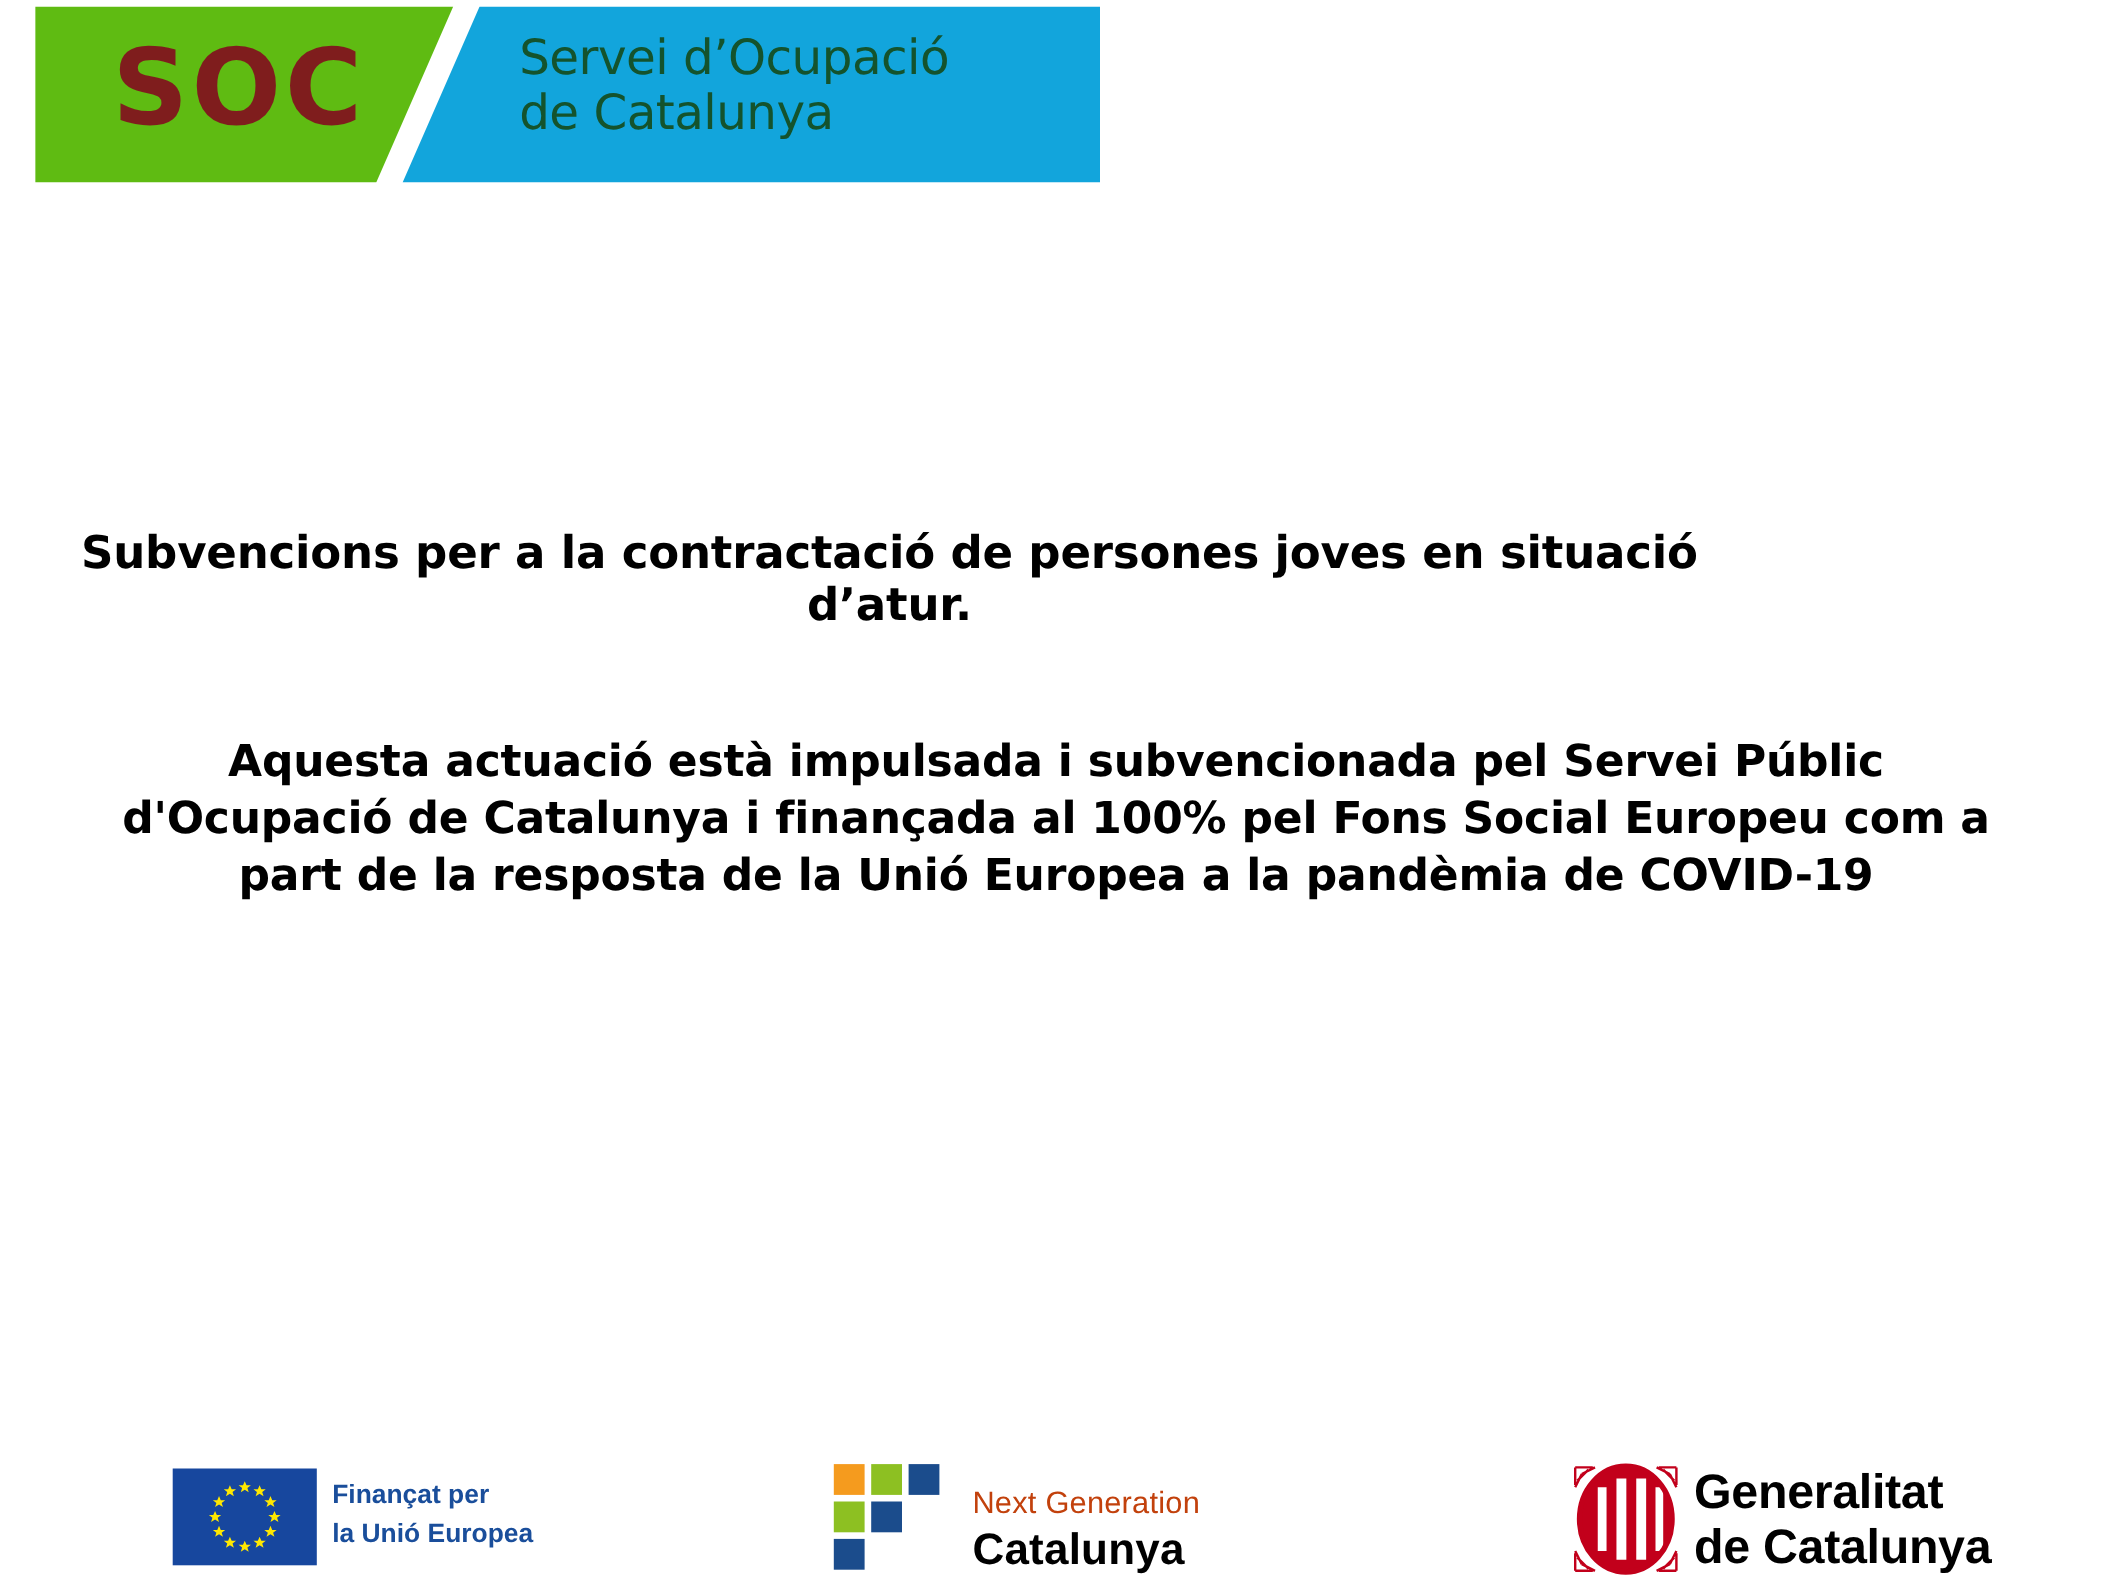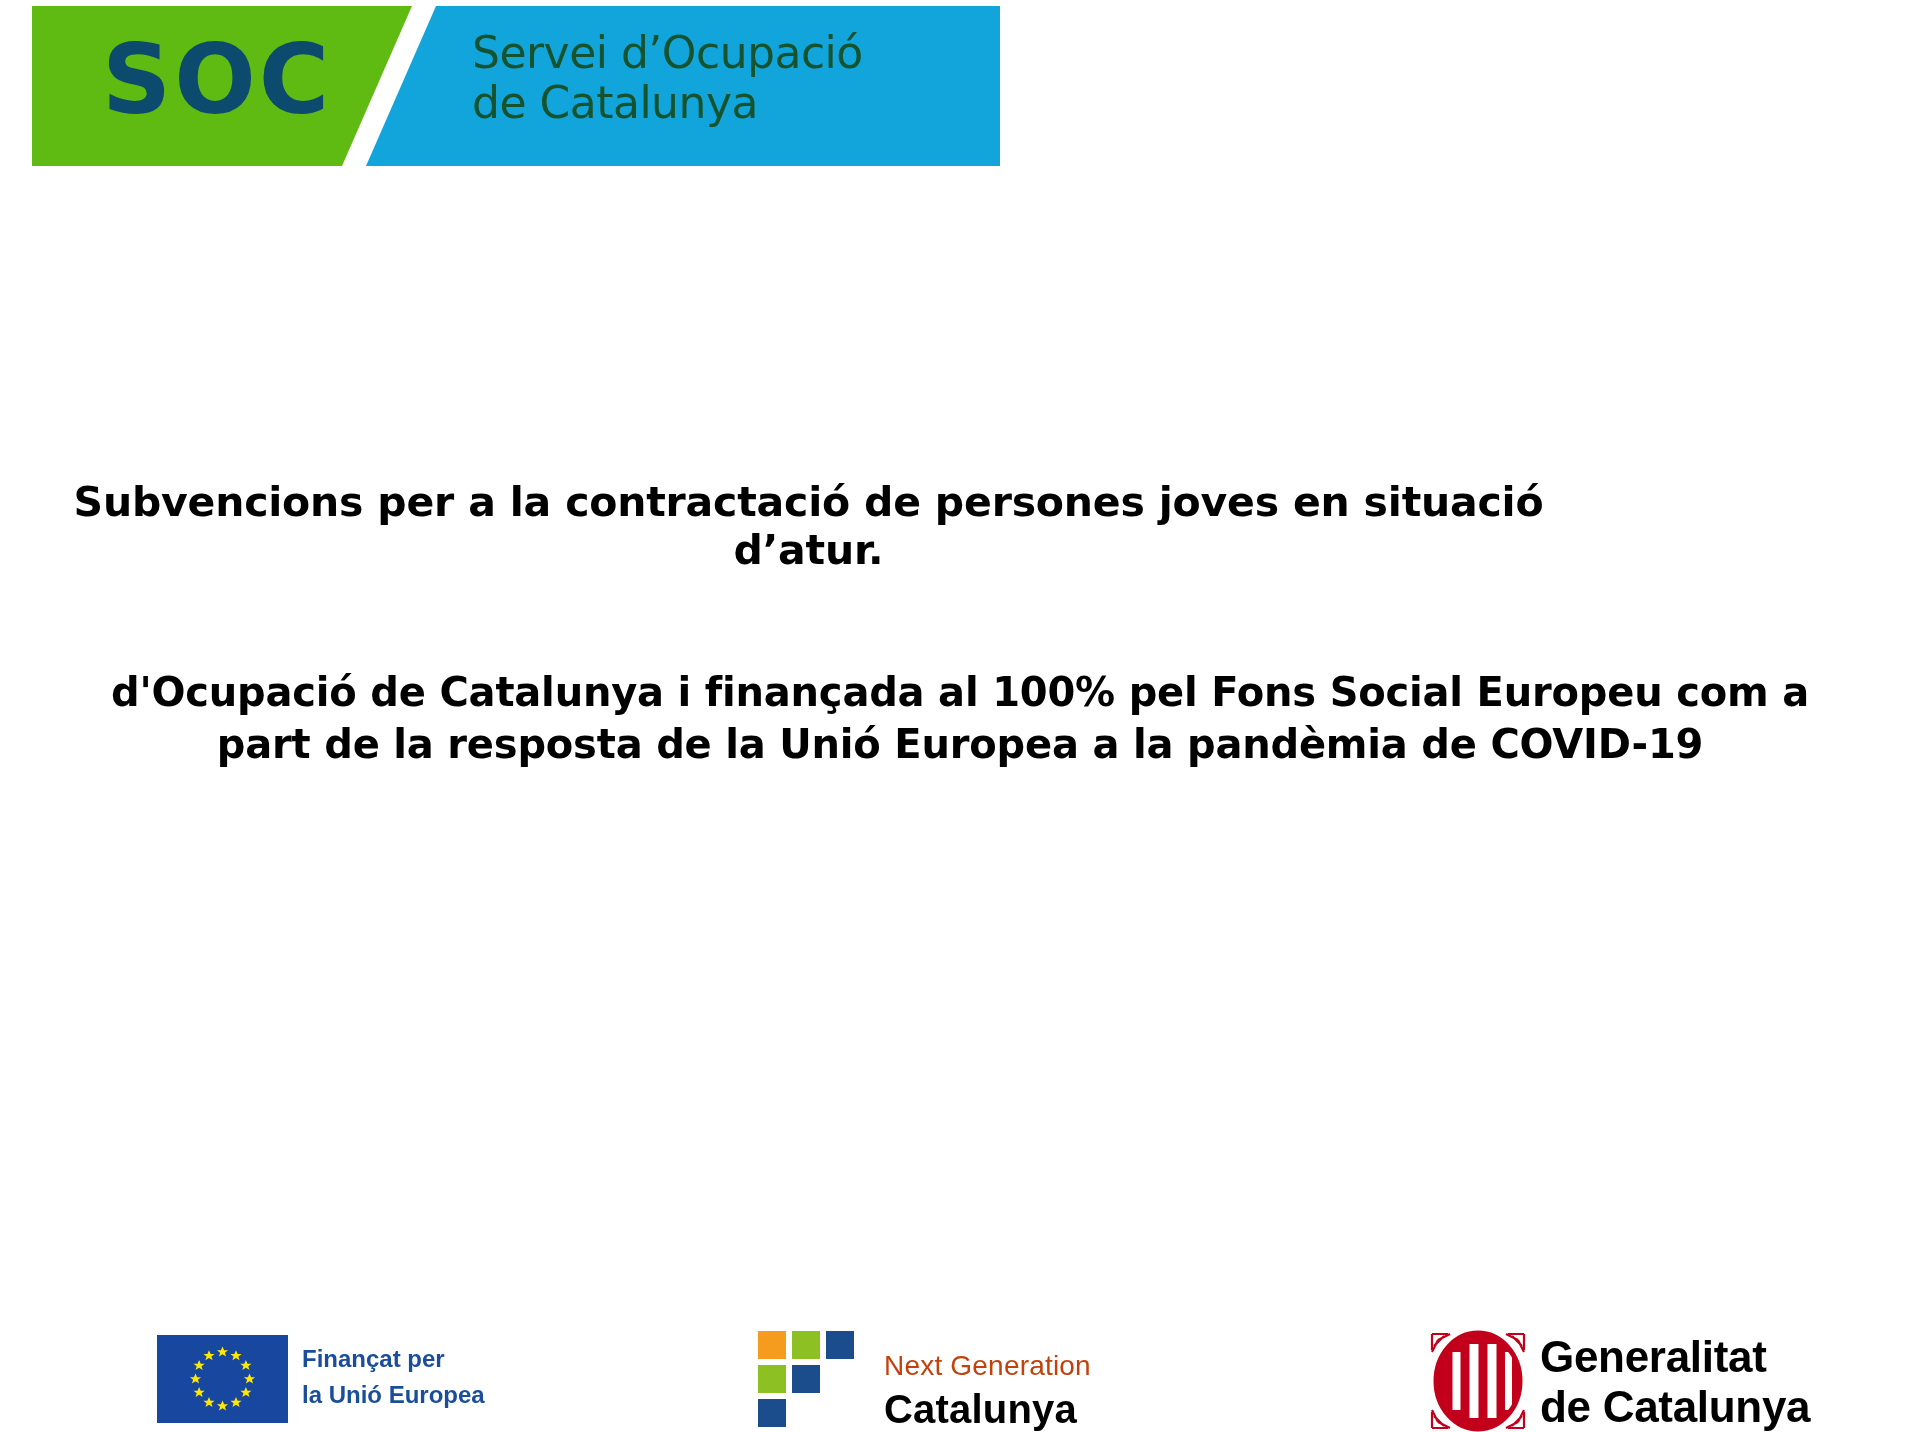--- a/index.html
+++ b/index.html
@@ -45,21 +45,21 @@
     letter-spacing: -0.5px;
   }
   .soc-mark {
     position: absolute;
     left: 70px;
     top: 26px;
     font-family: "DejaVu Sans", sans-serif;
     font-weight: 700;
     font-size: 96px;
     letter-spacing: 3px;
-    color: #0c4a6e;
+    color: #7f1d1d;
     line-height: 1;
   }
 
   
   .title {
     position: absolute;
     left: 0;
     top: 478px;
     width: 1617px;
     text-align: center;
@@ -184,20 +184,21 @@
     <div class="soc-mark">SOC</div>
     <div class="soc-text-wrap">
       <div>Servei d’Ocupació</div>
       <div>de Catalunya</div>
     </div>
   </div>
 
   <div class="title">Subvencions per a la contractació de persones joves en situació d’atur.</div>
 
   <div class="body-text">
+    <span class="line">Aquesta actuació està impulsada i subvencionada pel Servei Públic</span>
     <span class="line">d'Ocupació de Catalunya i finançada al 100% pel Fons Social Europeu com a</span>
     <span class="line">part de la resposta de la Unió Europea a la pandèmia de COVID-19</span>
   </div>
 
   <div class="footer-logo" id="eu-logo">
     <div class="eu-flag">
       <svg viewBox="0 0 131 88" preserveAspectRatio="none">
         <g fill="#FFE800">
           <g transform="translate(65.5,44) scale(1)">
             <g transform="rotate(0) translate(0,-27)">

